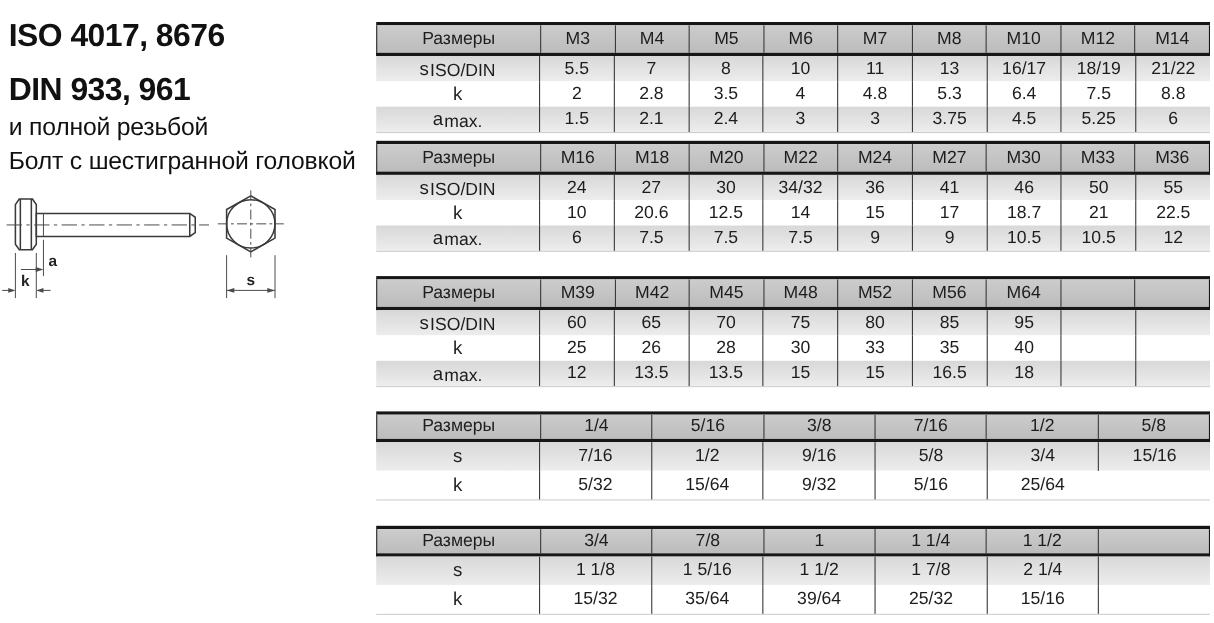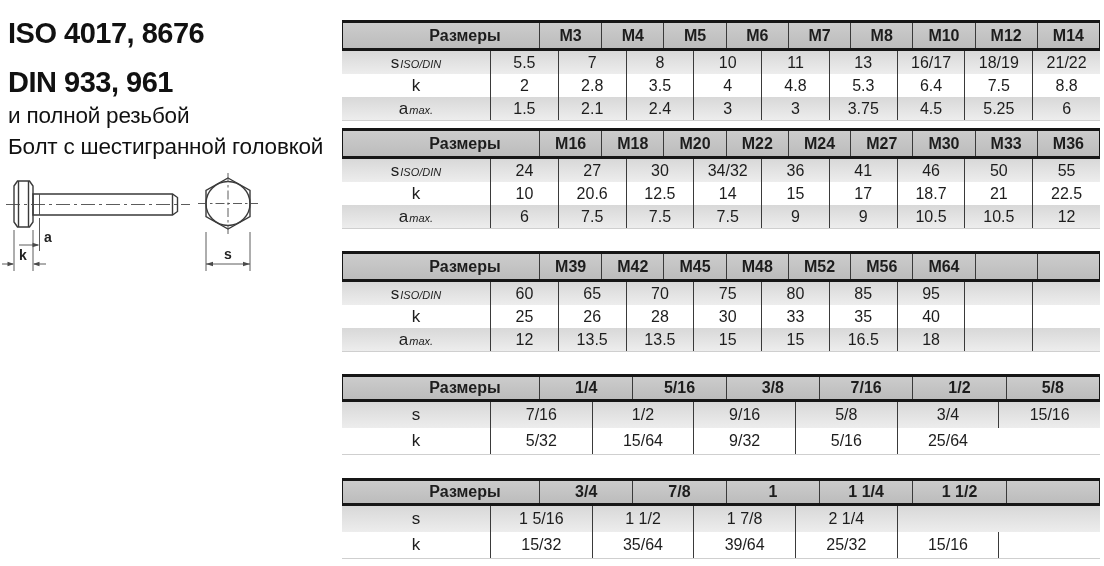--- a/index.html
+++ b/index.html
@@ -14,34 +14,33 @@
   .brand .t1{font-weight:bold;font-size:29px;line-height:33px;letter-spacing:-0.5px;}
   .brand .t2{font-size:22.5px;line-height:26.5px;margin-top:4px;letter-spacing:-0.2px;}
 
   
   .tbl{position:absolute;left:342px;width:758px;border-top:3px solid #161616;}
   .trow{display:grid;}
   .trow.head{
     background:linear-gradient(#cccccc,#bcbcbc);
     border-bottom:3px solid #161616;
     border-left:1px solid #161616;border-right:1px solid #161616;
-    font-weight:bold;
-    padding-left:48px;
+    font-weight:normal;
   }
   .trow.light{background:linear-gradient(#d8d8d8,#ededed);}
   .trow.white{background:#ffffff;}
   .tbl .trow:last-child{border-bottom:1px solid #cfcfcf;}
   .cell{
     display:flex;align-items:center;justify-content:center;
     font-size:16px;color:#1d1d1d;white-space:nowrap;
   }
   .trow .cell + .cell{border-left:1px solid #3a3a3a;}
   .cell.hlabel{font-size:16px;}
   .cell.rlabel{font-size:17px;}
-  .cell.rlabel sub{font-size:11px;line-height:1;margin-left:1px;transform:translateY(2px);font-style:italic;}
+  .cell.rlabel sub{font-size:16px;line-height:1;margin-left:1px;transform:translateY(2px);}
   .metric .trow.head{height:25px;}
   .metric .trow.data{height:23px;}
   .inch .trow.head{height:22px;}
   .inch .trow.data{height:26px;}
   .t1{top:4px;margin-top:16px;} .t2{top:128px;} .t3{top:251px;} .t4{top:374px;} .t5{top:478px;}
 
   
   .drawing{position:absolute;left:0;top:160px;width:320px;height:185px;}
   .outline{fill:none;stroke:#3a3a3a;stroke-width:1.4;stroke-linejoin:miter;}
   .thin{fill:none;stroke:#4a4a4a;stroke-width:0.9;}
@@ -317,20 +316,21 @@
       <div class="cell">7/8</div>
       <div class="cell">1</div>
       <div class="cell">1 1/4</div>
       <div class="cell">1 1/2</div>
       <div class="cell"></div>
     </div>
     <div class="trow data light" style="grid-template-columns: 148px repeat(6, 1fr);">
       <div class="cell rlabel">
         <span>s</span>
       </div>
+      <div class="cell">1 1/8</div>
       <div class="cell">1 5/16</div>
       <div class="cell">1 1/2</div>
       <div class="cell">1 7/8</div>
       <div class="cell">2 1/4</div>
       <div class="cell"></div>
     </div>
     <div class="trow data white" style="grid-template-columns: 148px repeat(6, 1fr);">
       <div class="cell rlabel">
         <span>k</span>
       </div>

